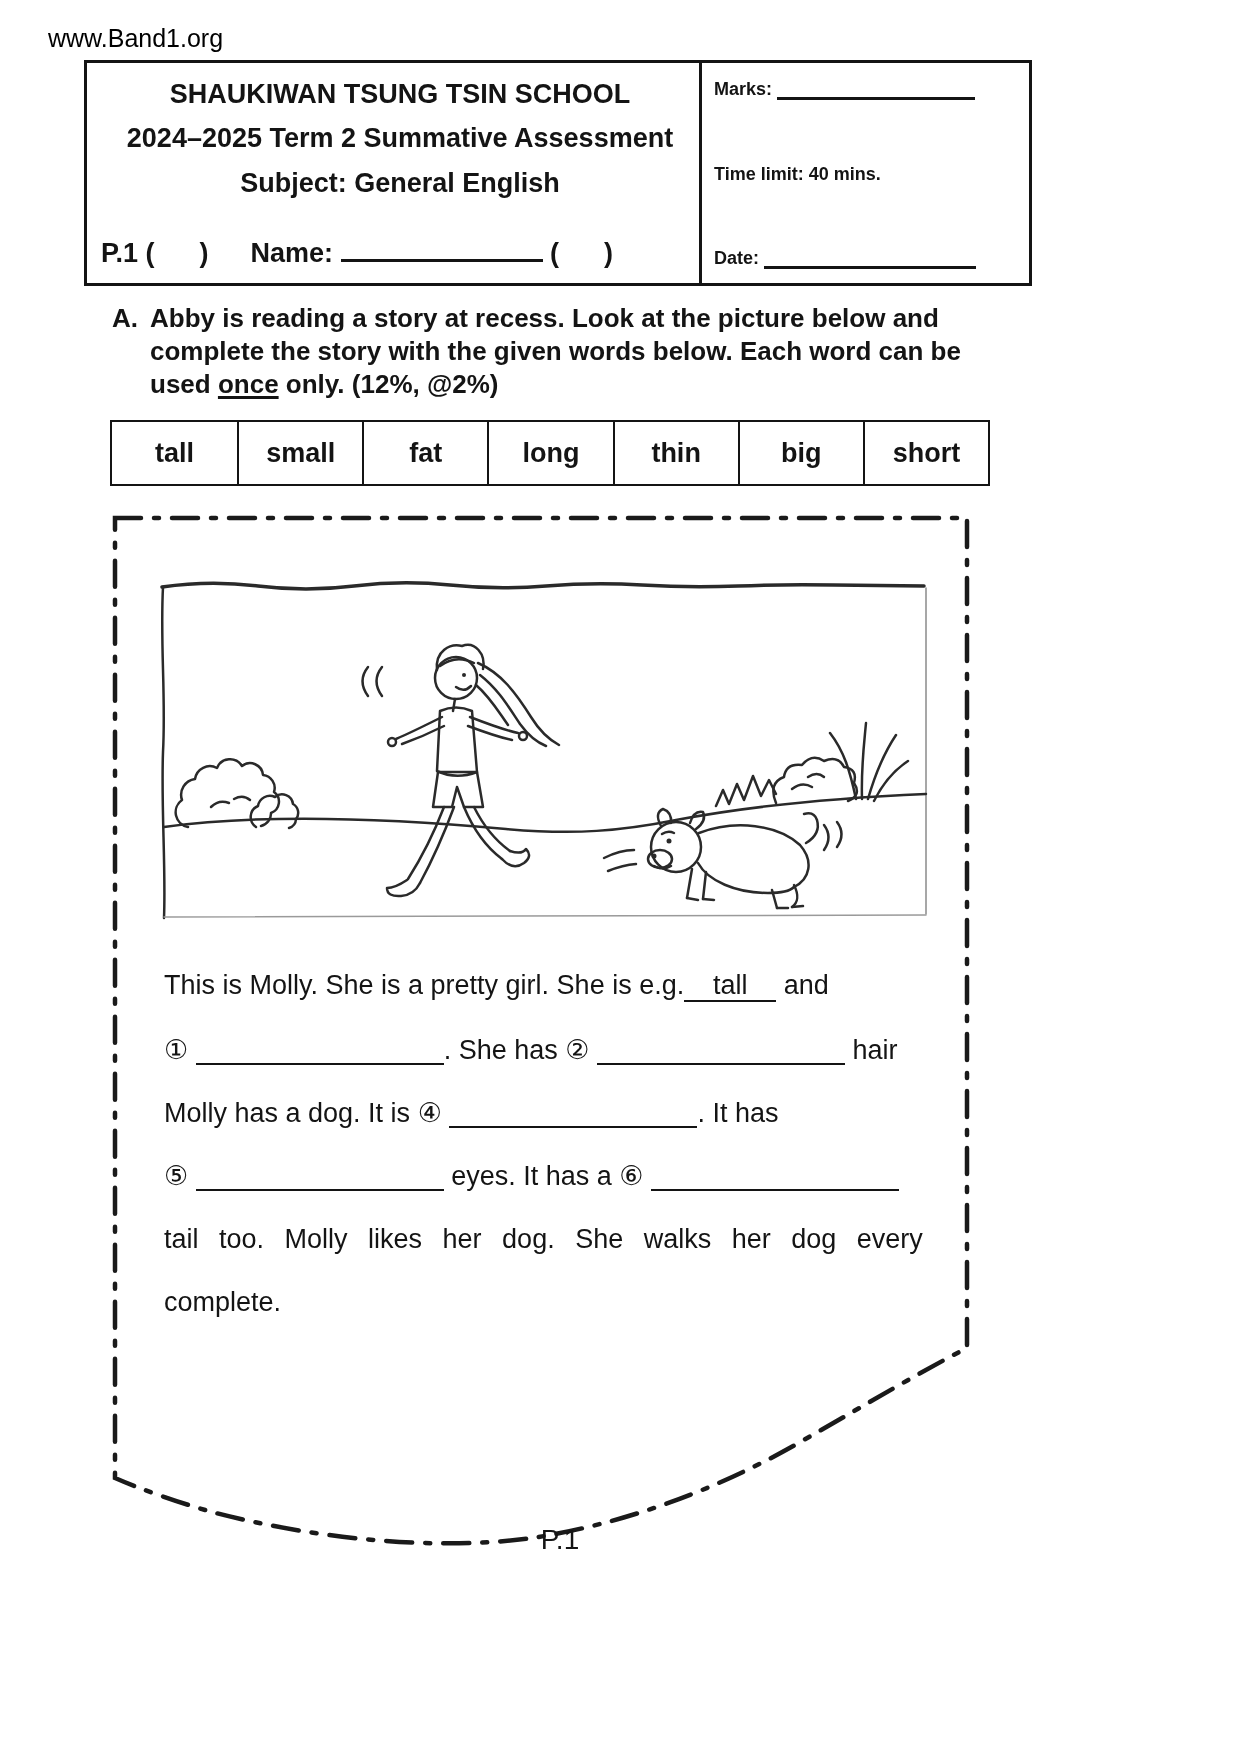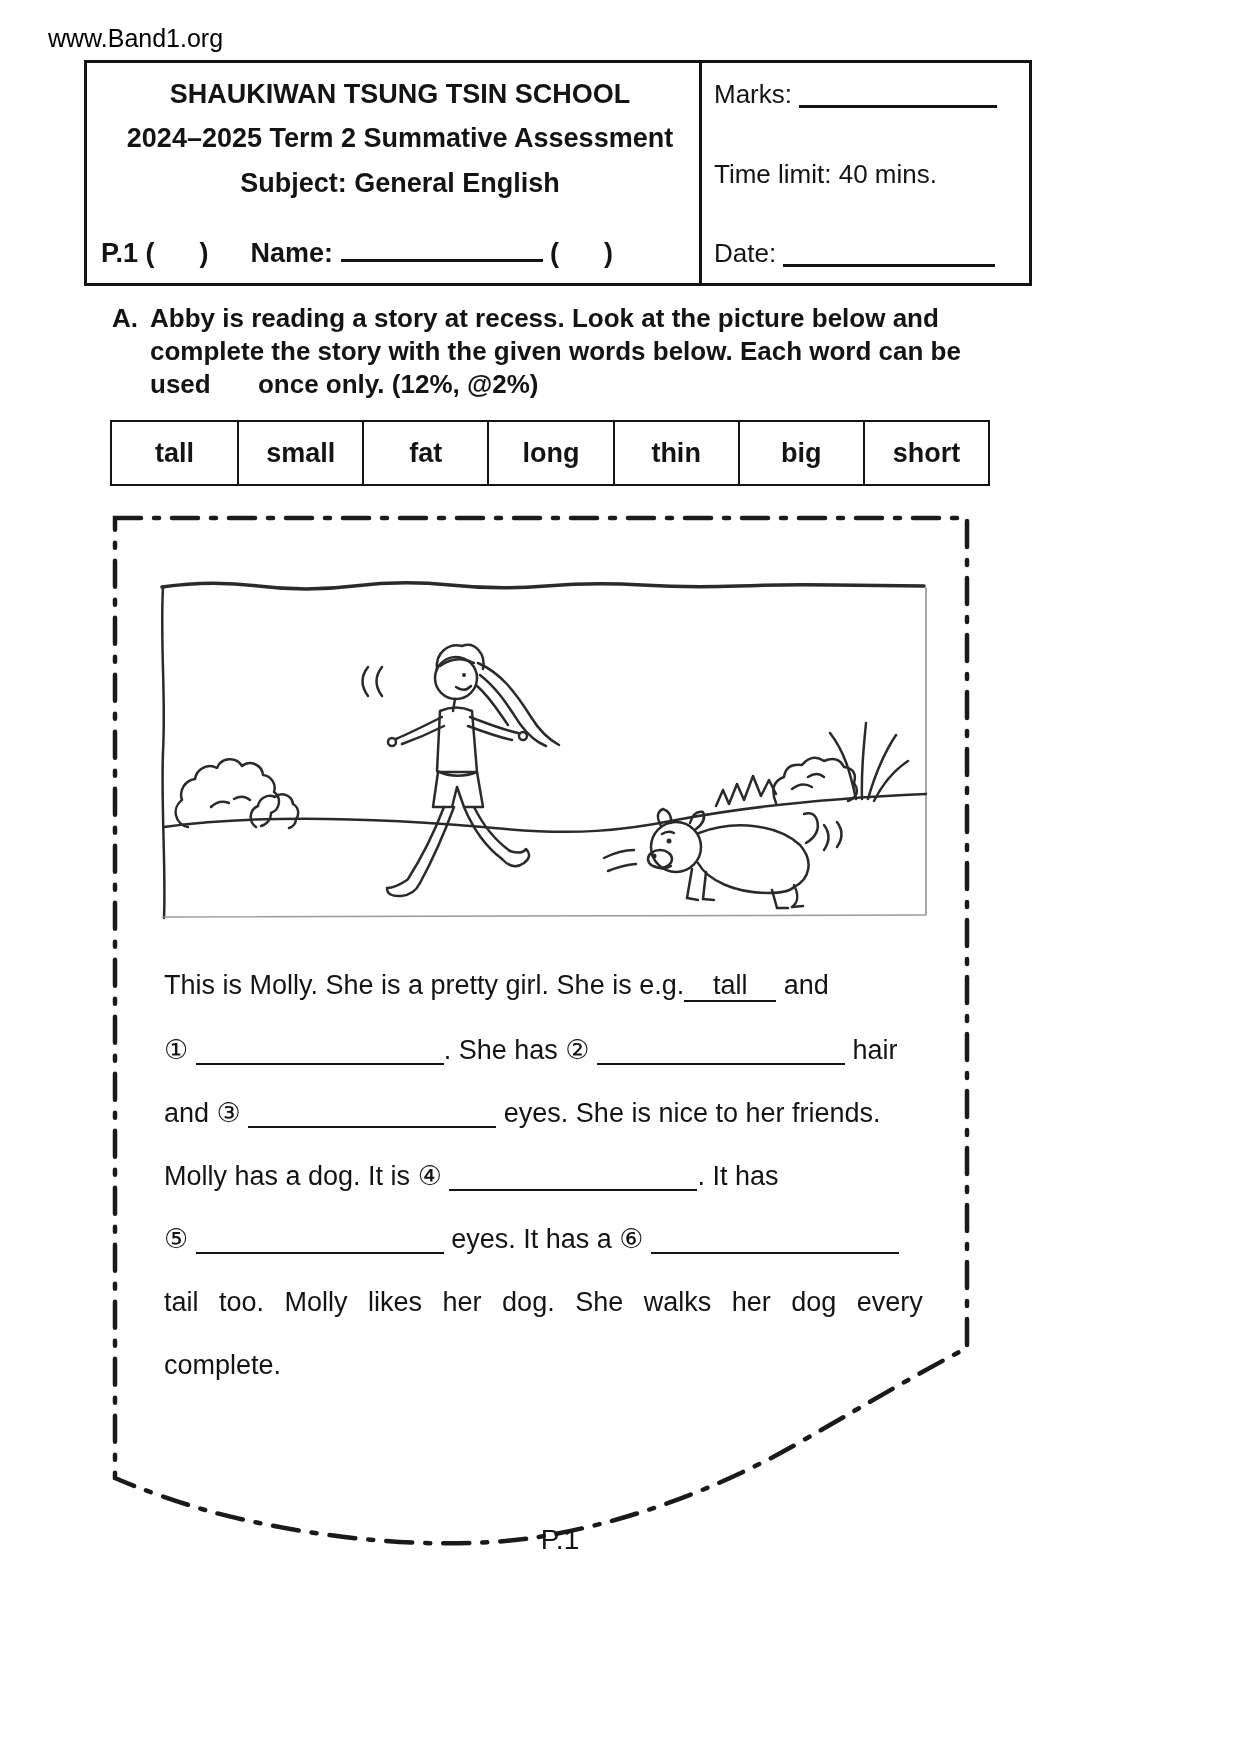--- a/index.html
+++ b/index.html
@@ -33,42 +33,42 @@
   .name-row {
     display: flex; align-items: baseline;
     font-weight: bold; font-size: 27px; white-space: pre; margin-top: 26px;
   }
   .name-row .gap { display: inline-block; width: 42px; }
   .header-right {
     flex: 1;
     border-left: 3px solid #141414;
     padding: 16px 6px 14px 12px;
     display: flex; flex-direction: column; justify-content: space-between;
-    font-weight: normal; font-size: 26px; white-space: nowrap;
+    font-weight: bold; font-size: 18px; white-space: nowrap;
   }
   .hline {
     display: inline-block;
     border-bottom: 3px solid #141414;
     height: 14px; vertical-align: -5px;
   }
   .w-marks { width: 198px; }
   .w-date  { width: 212px; }
   .w-name  { width: 202px; }
   .w-sig   { width: 36px; }
 
   
   .section-a {
     position: absolute; left: 112px; top: 302px;
     width: 886px;
     display: flex;
     font-weight: bold; font-size: 26px; line-height: 33px;
   }
   .sec-label { width: 38px; flex: none; }
   .sec-text  { flex: 1; }
-  .u { text-decoration-thickness: 2.5px; text-underline-offset: 3px; margin-left: 40px; }
+  .u { text-decoration: underline; text-decoration-thickness: 2.5px; text-underline-offset: 3px; }
 
   
   .word-bank {
     position: absolute; left: 110px; top: 420px;
     width: 880px; height: 66px;
     border: 2.5px solid #141414;
     display: grid; grid-template-columns: repeat(7, 1fr);
   }
   .word-cell {
     border-left: 2.5px solid #141414;
@@ -232,21 +232,20 @@
           </g>
         </g>
       </svg>
     </div>
 
     <div class="story">
       <div class="line"><span>This is Molly. She is a pretty girl. She is e.g.</span><span class="blx">tall</span> <span>and</span></div>
 
       <div class="line"><span>①</span> <span class="bl"></span><span>. She has</span> <span>②</span> <span class="bl"></span> <span>hair</span></div>
 
-      <div class="line"><span>and</span> <span>③</span> <span class="bl"></span> <span>eyes. She is nice to her friends.</span></div>
 
       <div class="line"><span>Molly has a dog. It is</span> <span>④</span> <span class="bl"></span><span>. It has</span></div>
 
       <div class="line"><span>⑤</span> <span class="bl"></span> <span>eyes. It has a</span> <span>⑥</span> <span class="bl"></span></div>
 
       <div class="line stretch">tail too. Molly likes her dog. She walks her dog every</div>
 
       <div class="line">complete.</div>
     </div>
   </div>

